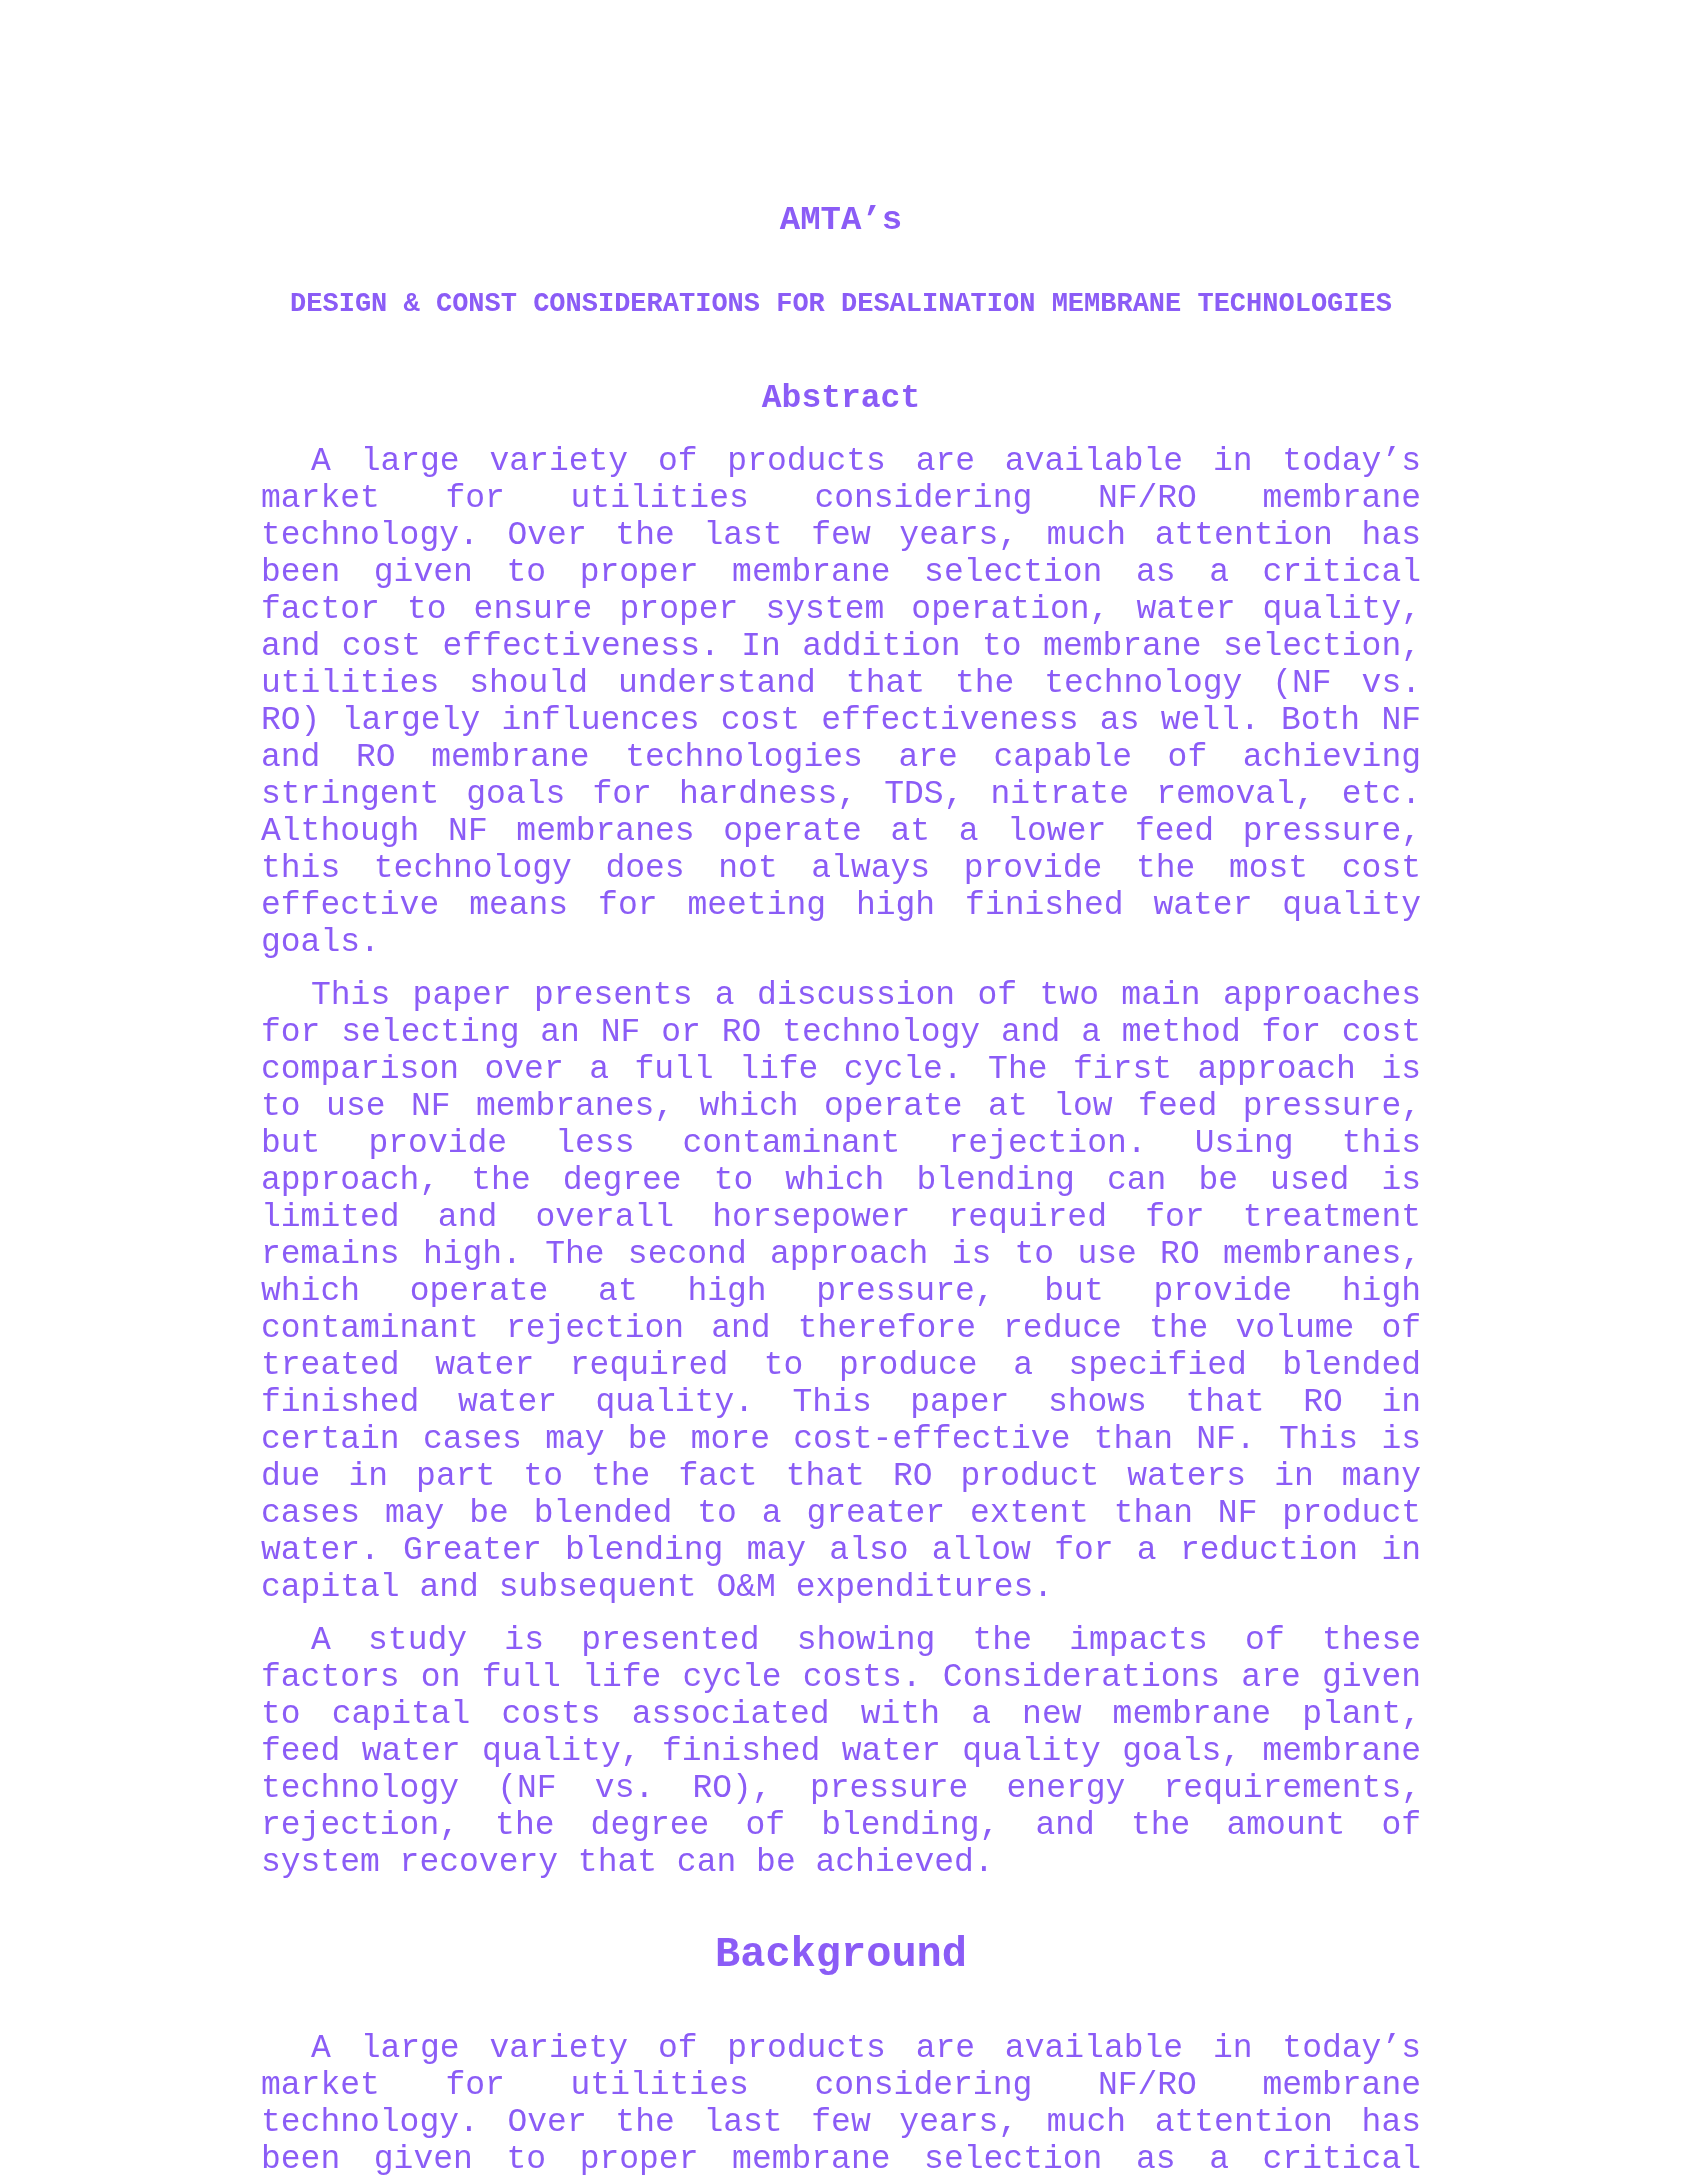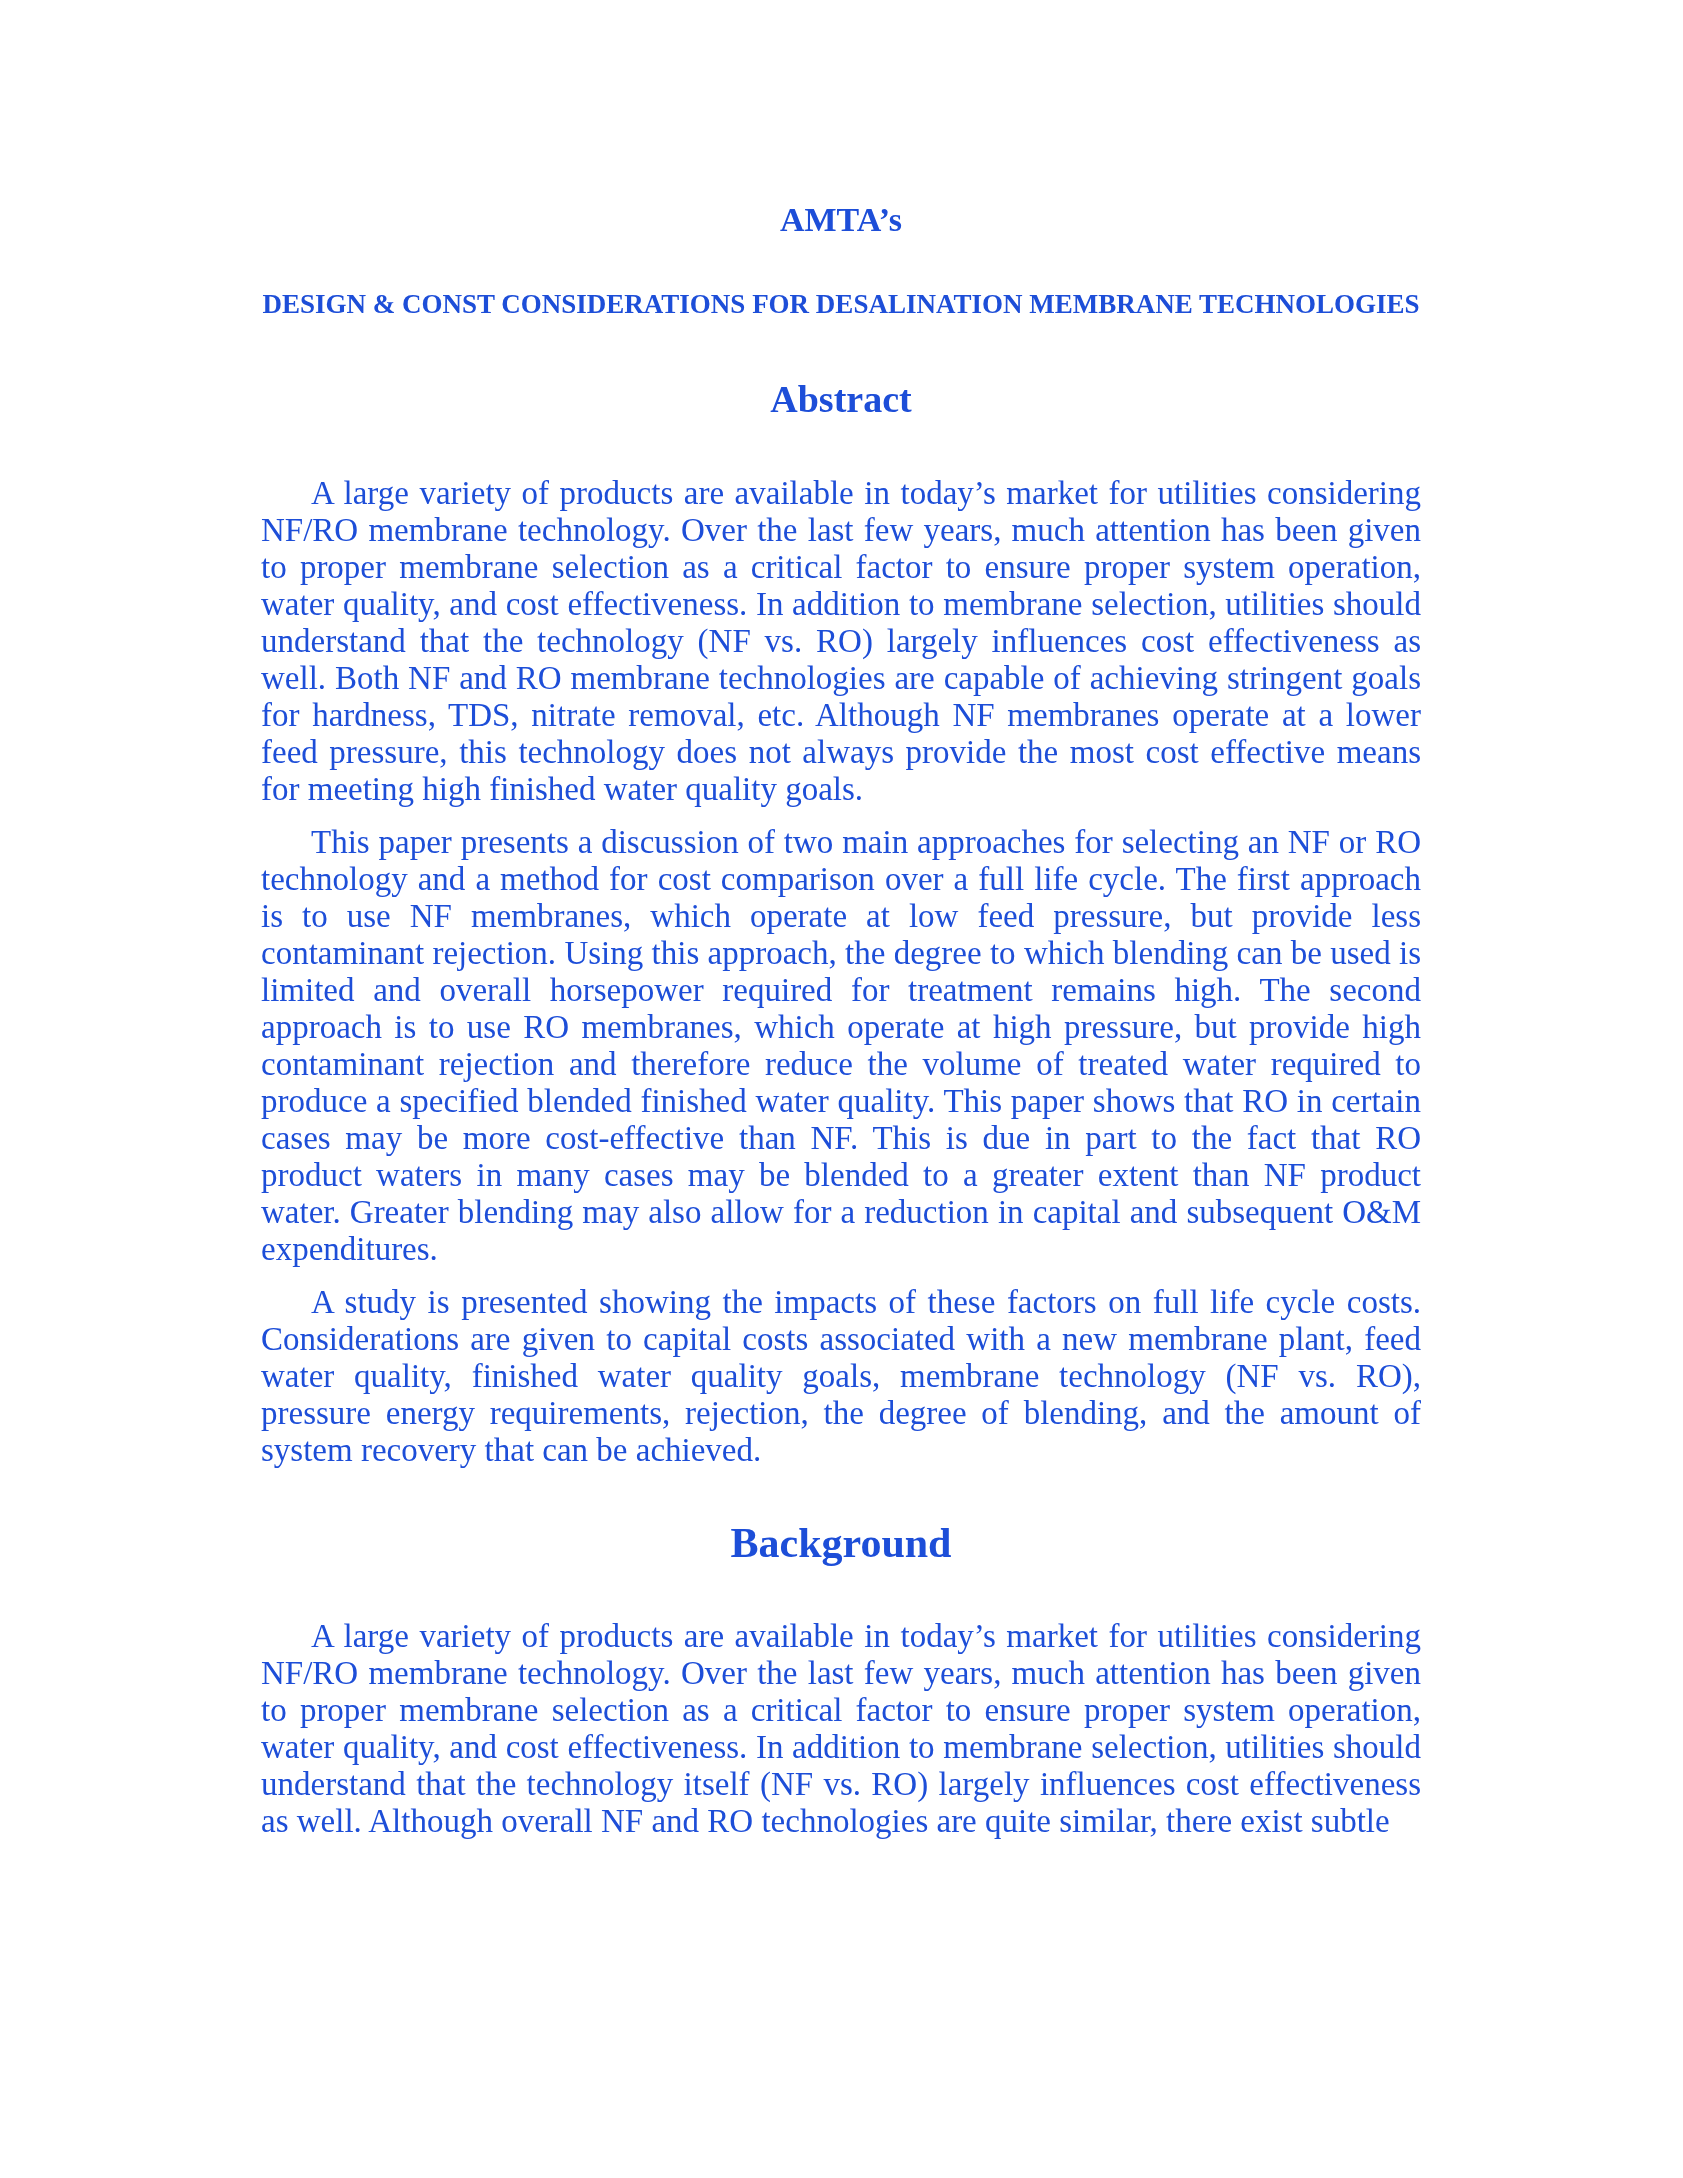--- a/index.html
+++ b/index.html
@@ -6,22 +6,22 @@
     margin: 0;
     padding: 0;
     background: #808080;
   }
   .page {
     position: relative;
     width: 1683px;
     height: 2178px;
     margin: 0 auto;
     background: #ffffff;
-    color: #1d4ed8;
-    font-family: Liberation Serif, serif;
+    color: #8b5cf6;
+    font-family: Liberation Mono, monospace;
     box-sizing: border-box;
     padding: 201px 246px 0 245px;
     overflow: hidden;
   }
   .conf-header {
     text-align: center;
     font-weight: bold;
     font-size: 34px;
     line-height: 38px;
     margin: 0 0 46px 0;
@@ -36,23 +36,23 @@
   .authors {
     text-align: center;
     font-style: italic;
     font-size: 33px;
     line-height: 37px;
     margin: 0 0 53px 0;
   }
   .section-heading {
     text-align: center;
     font-weight: bold;
-    font-size: 38px;
+    font-size: 33px;
     line-height: 38px;
-    margin: 0 0 57px 0;
+    margin: 0 0 25px 0;
   }
   .section-heading.large {
     font-size: 42px;
     line-height: 48px;
     margin: 50px 0 51px 0;
   }
   .body-text p {
     font-size: 33px;
     line-height: 37px;
     text-align: justify;

